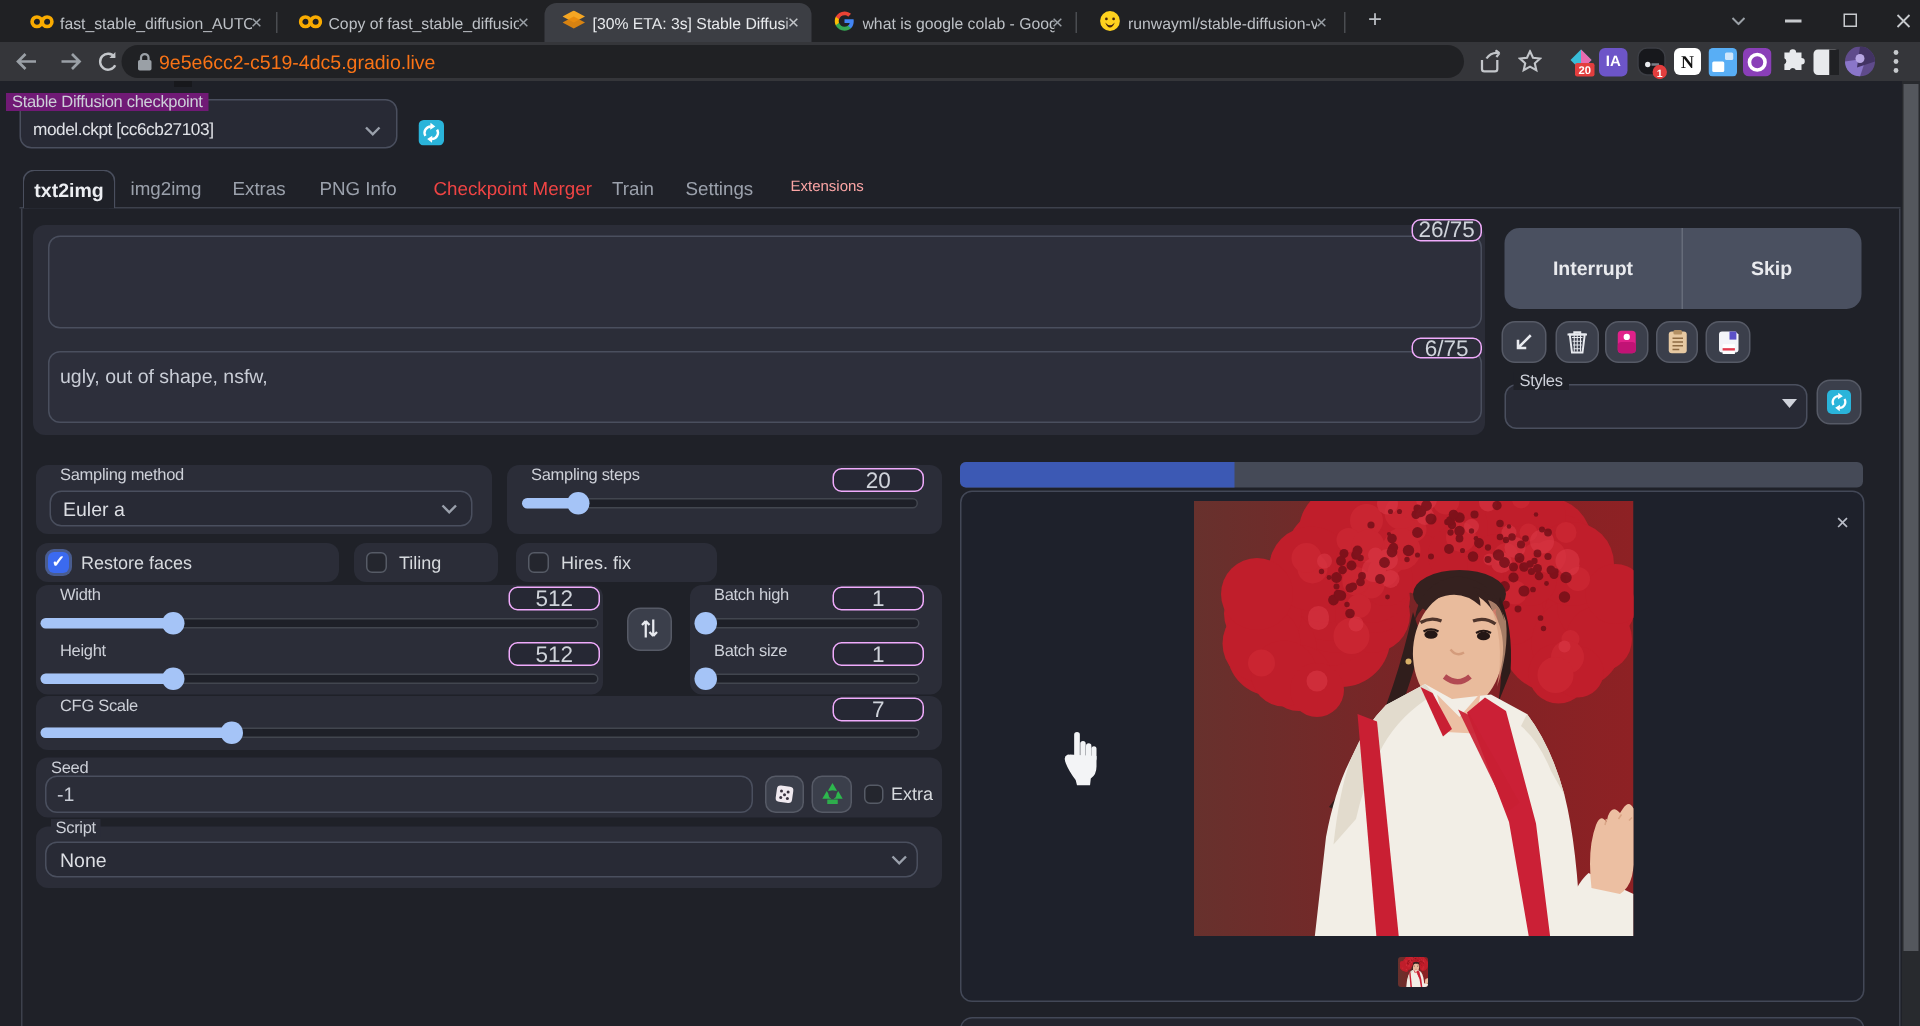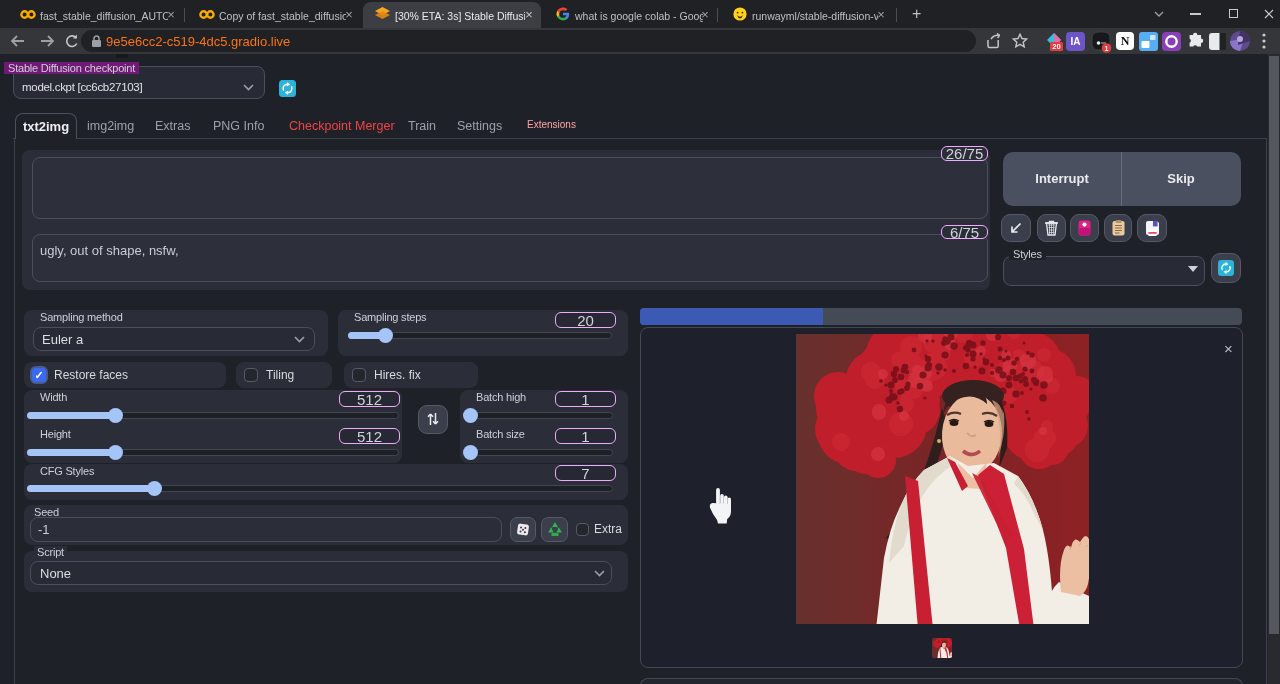--- a/index.html
+++ b/index.html
@@ -300,21 +300,21 @@
     <path d="M8.5 1 V12 M8.5 12 L6 9.3 M8.5 12 L11 9.3" stroke="#e8eaef" stroke-width="1.5" fill="none"></path>
   </svg>
   <div class="abs lbl" style="left:476px; top:391px;">Batch high</div>
   <div class="abs numbox" style="left:555px; top:391px; width:61px; height:16px; line-height:15px;">1</div>
   <div class="abs track" style="left:463px; top:412px; width:150px;"></div>
   <div class="abs handle" style="left:463px; top:408px;"></div>
   <div class="abs lbl" style="left:476px; top:428px;">Batch size</div>
   <div class="abs numbox" style="left:555px; top:428px; width:61px; height:16px; line-height:15px;">1</div>
   <div class="abs track" style="left:463px; top:449px; width:150px;"></div>
   <div class="abs handle" style="left:463px; top:445px;"></div>
-  <div class="abs lbl" style="left:40px; top:465px;">CFG Styles</div>
+  <div class="abs lbl" style="left:40px; top:465px;">CFG Scale</div>
   <div class="abs numbox" style="left:555px; top:465px; width:61px; height:16px; line-height:15px;">7</div>
   <div class="abs track" style="left:27px; top:485px; width:586px;"></div>
   <div class="abs fill" style="left:27px; top:485px; width:127px;"></div>
   <div class="abs handle" style="left:147px; top:481px;"></div>
 
   <div class="abs blk" style="left:24px; top:505px; width:604px; height:40px;"></div>
   <div class="abs lbl" style="left:34px; top:506px;">Seed</div>
   <div class="abs inpt" style="left:30px; top:517px; width:472px; height:25px; background:#2b2d38;"></div>
   <div class="abs" style="left:38px; top:522px; font-size:13px; color:#c9cdd6;">-1</div>
   <div class="abs btn" style="left:510px; top:517px; width:26px; height:25px; border-radius:7px;"></div>

